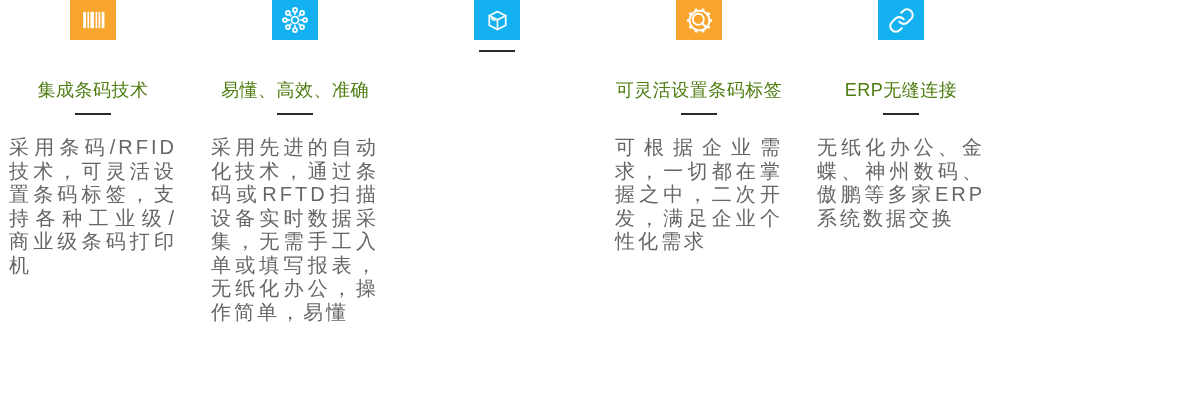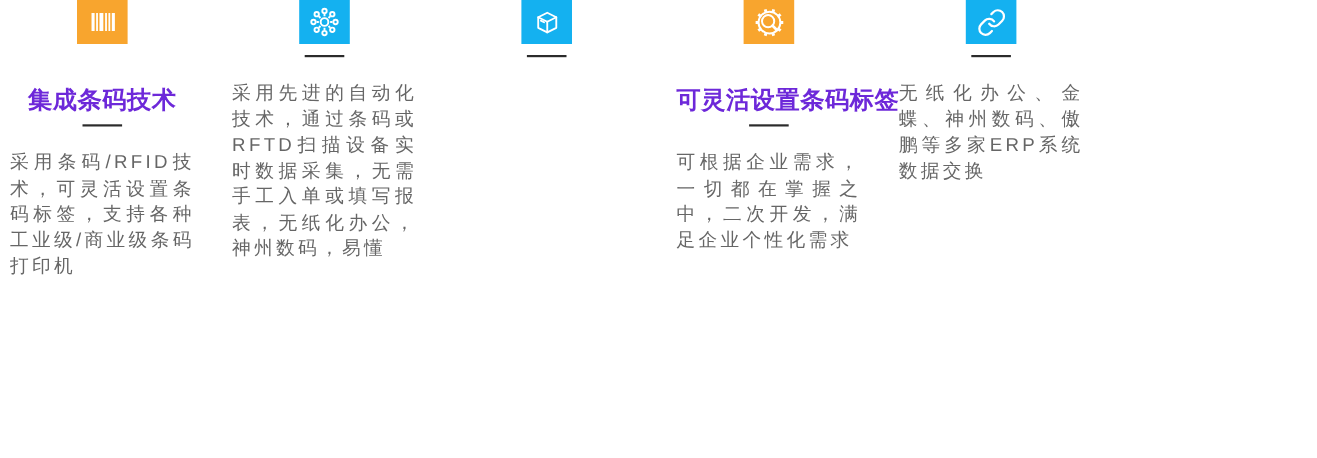--- a/index.html
+++ b/index.html
@@ -31,36 +31,36 @@
     height: 40px;
     margin: 0 auto;
     display: flex;
     align-items: center;
     justify-content: center;
     overflow: hidden;
   }
   .icon-box svg { display: block; }
   .title {
     margin: 38px 0 0 0;
-    font-size: 22px;
+    font-size: 18px;
     line-height: 25px;
-    font-weight: bold;
+    font-weight: normal;
     letter-spacing: 0.5px;
-    color: #6d28d9;
+    color: #4d7c0f;
     white-space: nowrap;
   }
   .divider {
     width: 36px;
     height: 2px;
     margin: 10px auto 0 auto;
     background: #2b2b2b;
   }
   .desc {
     margin: 21px 0 0 0;
-    font-size: 17px;
+    font-size: 20px;
     line-height: 23.5px;
     letter-spacing: 3px;
     color: #666666;
     text-align: justify;
   }
 </style>
 </head>
 <body>
 
 <div class="page">
@@ -100,22 +100,23 @@
               <line x1="15.11" y1="15.11" x2="16.38" y2="16.38"></line>
               <line x1="12" y1="16.4" x2="12" y2="18.2"></line>
               <line x1="8.89" y1="15.11" x2="7.62" y2="16.38"></line>
               <line x1="7.6" y1="12" x2="5.8" y2="12"></line>
               <line x1="8.89" y1="8.89" x2="7.62" y2="7.62"></line>
               <line x1="12" y1="7.6" x2="12" y2="5.8"></line>
               <line x1="15.11" y1="8.89" x2="16.38" y2="7.62"></line>
             </svg>
           </span>
     </div>
+    <h3 class="title">易懂、高效、准确</h3>
     <div class="divider"></div>
-    <p class="desc">采用先进的自动化技术，通过条码或RFTD扫描设备实时数据采集，无需手工入单或填写报表，无纸化办公，神州数码，易懂</p>
+    <p class="desc">采用先进的自动化技术，通过条码或RFTD扫描设备实时数据采集，无需手工入单或填写报表，无纸化办公，操作简单，易懂</p>
   </div>
 
 
   <div class="feature">
     <div class="icon-box" style="background: rgb(20, 177, 240);">
       <span class="icon-glyph">
             <svg width="29" height="29" viewBox="0 0 24 24" fill="none" stroke="#fff" stroke-width="1.4" stroke-linejoin="round" stroke-linecap="round">
               <path d="M12 4.6 L18.8 8 L18.8 16 L12 19.4 L5.2 16 L5.2 8 Z"></path>
               <path d="M5.2 8 L12 11.4 L18.8 8"></path>
               <path d="M12 11.4 L12 19.4"></path>
@@ -155,17 +156,18 @@
 
   <div class="feature">
     <div class="icon-box" style="background: rgb(20, 177, 240);">
       <span class="icon-glyph">
             <svg width="27" height="27" viewBox="0 0 24 24" fill="none" stroke="#fff" stroke-width="1.8" stroke-linecap="round" stroke-linejoin="round">
               <path d="M10 13a5 5 0 0 0 7.54.54l3-3a5 5 0 0 0-7.07-7.07l-1.72 1.71"></path>
               <path d="M14 11a5 5 0 0 0-7.54-.54l-3 3a5 5 0 0 0 7.07 7.07l1.71-1.71"></path>
             </svg>
           </span>
     </div>
+    <h3 class="title">ERP无缝连接</h3>
     <div class="divider"></div>
     <p class="desc">无纸化办公、金蝶、神州数码、傲鹏等多家ERP系统数据交换</p>
   </div>
 </div>
 </div>
 
 </body></html>

